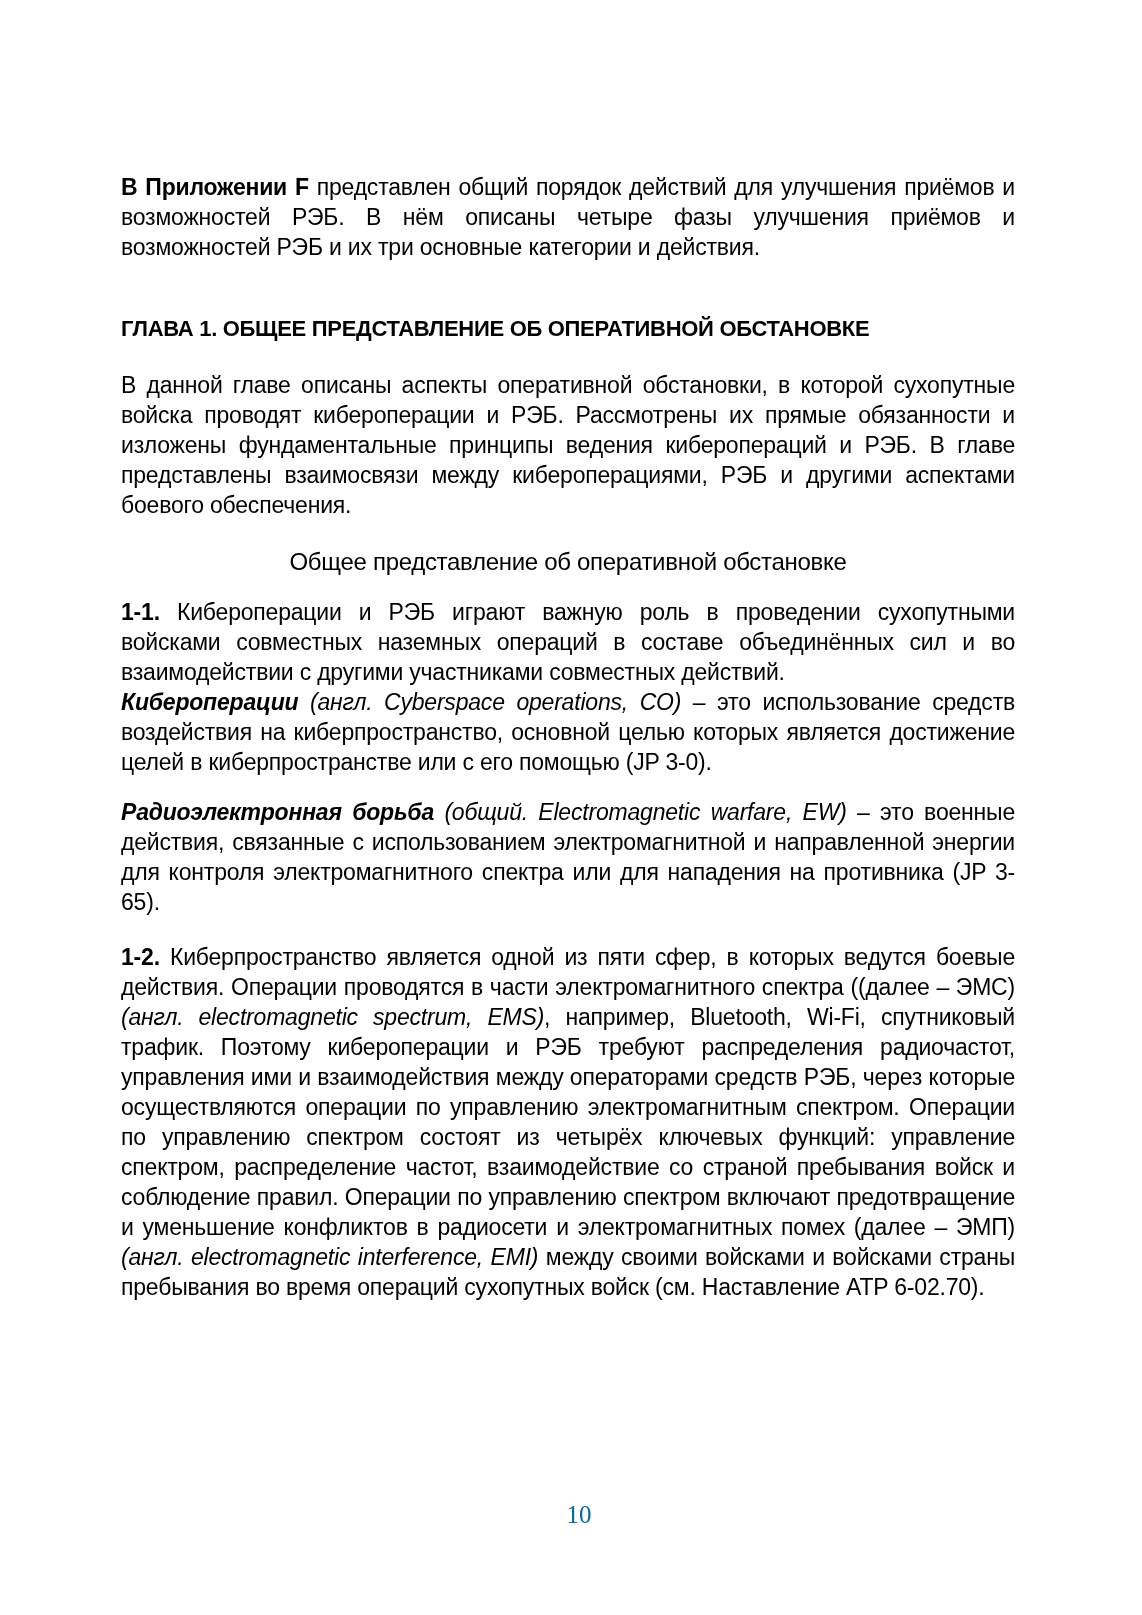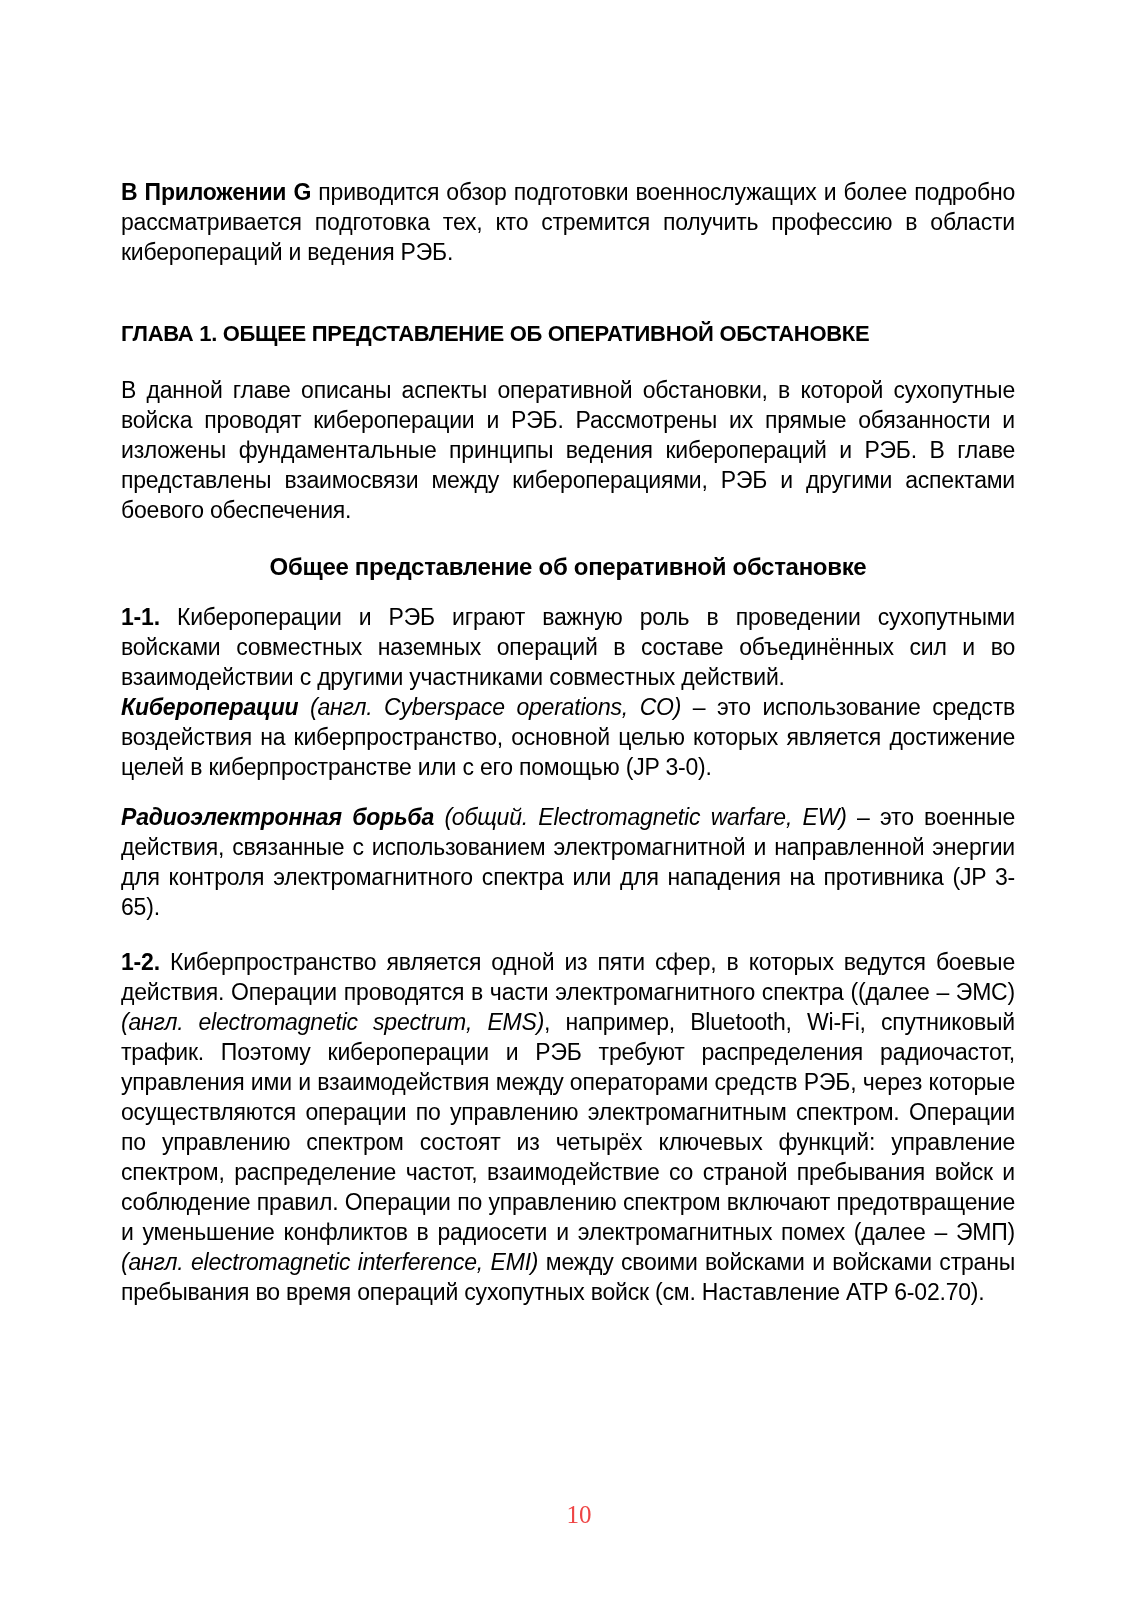--- a/index.html
+++ b/index.html
@@ -35,51 +35,51 @@
     font-size: 22px;
     line-height: 30px;
     font-weight: bold;
     letter-spacing: -0.3px;
   }
   p.chapter-intro { margin-top: 26px; }
   .section-heading {
     margin: 27px 0 0 0;
     font-size: 24px;
     line-height: 30px;
-    font-weight: bold;
+    font-weight: normal;
     letter-spacing: -0.3px;
     text-align: center;
   }
   p.para-1-1   { margin-top: 20px; }
   p.def-cyber  { }
   p.def-ew     { margin-top: 20px; }
   p.para-1-2   { margin-top: 25px; }
   .run-b  { font-weight: bold; }
   .run-i  { font-style: italic; }
   .run-bi { font-weight: bold; font-style: italic; }
   .page-number {
     position: absolute;
     left: 16px;
     right: 0;
     top: 1500px;
     text-align: center;
     font-family: "Liberation Serif", serif;
     font-size: 25px;
     line-height: 30px;
-    color: #ef4444;
+    color: #0369a1;
   }
 </style>
 </head>
 <body>
 
 <div class="page">
   <div class="content">
 
+    <p class="appendix-f"><span class="run-b">В Приложении F</span><span> представлен общий порядок действий для улучшения приёмов и возможностей РЭБ. В нём описаны четыре фазы улучшения приёмов и возможностей РЭБ и их три основные категории и действия.</span></p>
 
-    <p class="appendix-g"><span class="run-b">В Приложении G</span><span> приводится обзор подготовки военнослужащих и более подробно рассматривается подготовка тех, кто стремится получить профессию в области киберопераций и ведения РЭБ.</span></p>
 
     <h1 class="chapter-heading">ГЛАВА 1. ОБЩЕЕ ПРЕДСТАВЛЕНИЕ ОБ ОПЕРАТИВНОЙ ОБСТАНОВКЕ</h1>
 
     <p class="chapter-intro">В данной главе описаны аспекты оперативной обстановки, в которой сухопутные войска проводят кибероперации и РЭБ. Рассмотрены их прямые обязанности и изложены фундаментальные принципы ведения киберопераций и РЭБ. В главе представлены взаимосвязи между кибероперациями, РЭБ и другими аспектами боевого обеспечения.</p>
 
     <h2 class="section-heading">Общее представление об оперативной обстановке</h2>
 
     <p class="para-1-1"><span class="run-b">1-1.</span><span> Кибероперации и РЭБ играют важную роль в проведении сухопутными войсками совместных наземных операций в составе объединённых сил и во взаимодействии с другими участниками совместных действий.</span></p>
 
     <p class="def-cyber"><span class="run-bi">Кибероперации</span><span class="run-i"> (англ. Cyberspace operations, CO) </span><span>– это использование средств воздействия на киберпространство, основной целью которых является достижение целей в киберпространстве или с его помощью (JP 3-0).</span></p>

